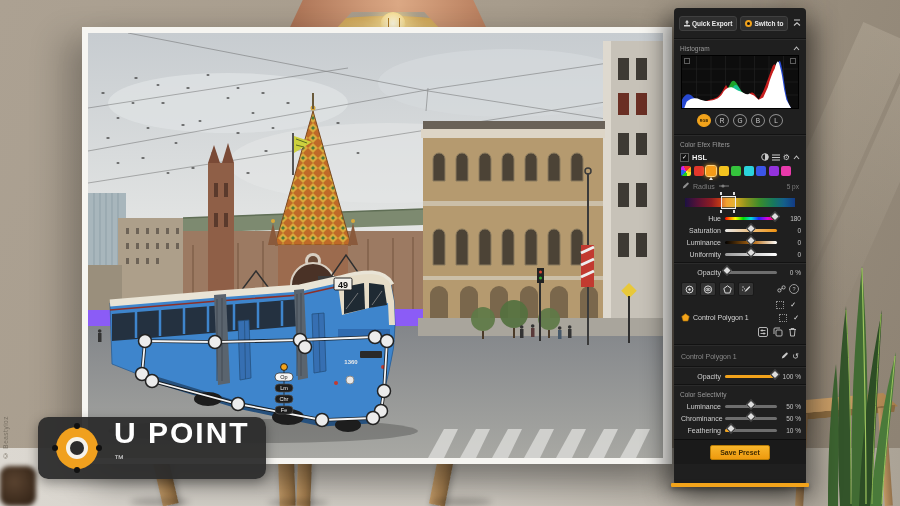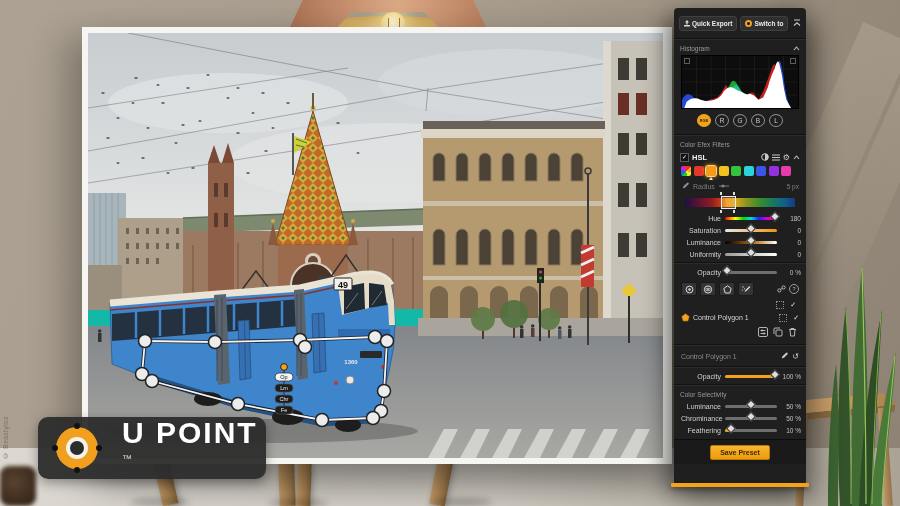--- a/index.html
+++ b/index.html
@@ -23,30 +23,30 @@
   
   .leg{position:absolute;width:16px;background:linear-gradient(90deg,#c9a06c,#ab8352 60%,#8a6a42);transform-origin:top center;box-shadow:2px 3px 6px rgba(0,0,0,.25);}
   .leg-shadow{position:absolute;height:8px;background:rgba(0,0,0,.22);border-radius:50%;filter:blur(3px);}
   .stool-top{position:absolute;left:792px;top:393px;width:106px;height:24px;clip-path:polygon(0 34%,86% 0,100% 55%,12% 100%);background:linear-gradient(100deg,#d8ab72,#c1955f 60%,#a37b48);}
   .stool-edge{position:absolute;left:800px;top:409px;width:96px;height:7px;clip-path:polygon(0 0,100% 0,98% 100%,2% 100%);background:#8a6a40;transform:rotate(-5deg);}
   .stool-leg{position:absolute;width:8px;background:linear-gradient(90deg,#c09764,#93714a);transform-origin:top center;}
   .plant{position:absolute;left:826px;top:248px;width:74px;height:258px;}
 
   
   .canvas{position:absolute;left:82px;top:27px;width:590px;height:437px;background:#f6f5f1;box-shadow:14px 20px 34px rgba(0,0,0,.32), -22px 10px 30px rgba(0,0,0,.18);}
-  .photo{position:absolute;left:6px;top:6px;width:575px;height:425px;overflow:hidden;background:#14b8a6;}
+  .photo{position:absolute;left:6px;top:6px;width:575px;height:425px;overflow:hidden;background:#8b5cf6;}
 
   
   .badge{position:absolute;left:38px;top:417px;width:228px;height:62px;background:rgba(44,44,44,.95);border-radius:10px;box-shadow:0 4px 12px rgba(0,0,0,.35);display:flex;align-items:center;gap:12px;padding-left:14px;box-sizing:border-box;}
   .ubadge-icon{position:relative;width:50px;height:50px;flex:0 0 auto;}
   .ubadge-ring{position:absolute;left:4px;top:4px;width:42px;height:42px;border-radius:50%;background:#f0a01e;}
   .ubadge-ring2{position:absolute;left:14px;top:14px;width:22px;height:22px;border-radius:50%;background:#f5f2ea;}
   .ubadge-hole{position:absolute;left:18px;top:18px;width:14px;height:14px;border-radius:50%;background:#2c2c2c;}
   .ubadge-dot{position:absolute;width:6px;height:6px;border-radius:50%;background:#111;}
-  .badge-text{display:flex;flex-direction:column;line-height:1;margin-left:8px;}
+  .badge-text{display:flex;flex-direction:column;line-height:1;}
   .badge-title{color:#fff;font-weight:bold;font-size:30px;letter-spacing:2px;}
   .badge-tm{font-size:10px;vertical-align:super;color:#ddd;font-weight:normal;letter-spacing:0;}
   .badge-sub{color:#eee;font-size:13.5px;letter-spacing:6px;margin-top:4px;}
 
   .credit{position:absolute;left:2px;top:416px;writing-mode:vertical-rl;transform:rotate(180deg);font-size:6.5px;color:#787063;letter-spacing:.5px;}
 
   
   .panel{position:absolute;left:658px;top:8px;width:132px;height:477px;background:#1f1f1f;border-radius:4px;box-shadow:-10px 8px 22px rgba(0,0,0,.45), 10px 14px 26px rgba(0,0,0,.4);color:#c9c9c9;font-size:7px;box-sizing:border-box;margin-left:16px;}
   .panel-bar{position:absolute;left:-3px;right:-3px;bottom:-2px;height:4px;background:#f2a31b;border-radius:1px;box-shadow:0 2px 5px rgba(0,0,0,.4);}
   .p-div{height:0;border-top:1px solid #121212;border-bottom:1px solid #2b2b2b;margin:2px 0;}

